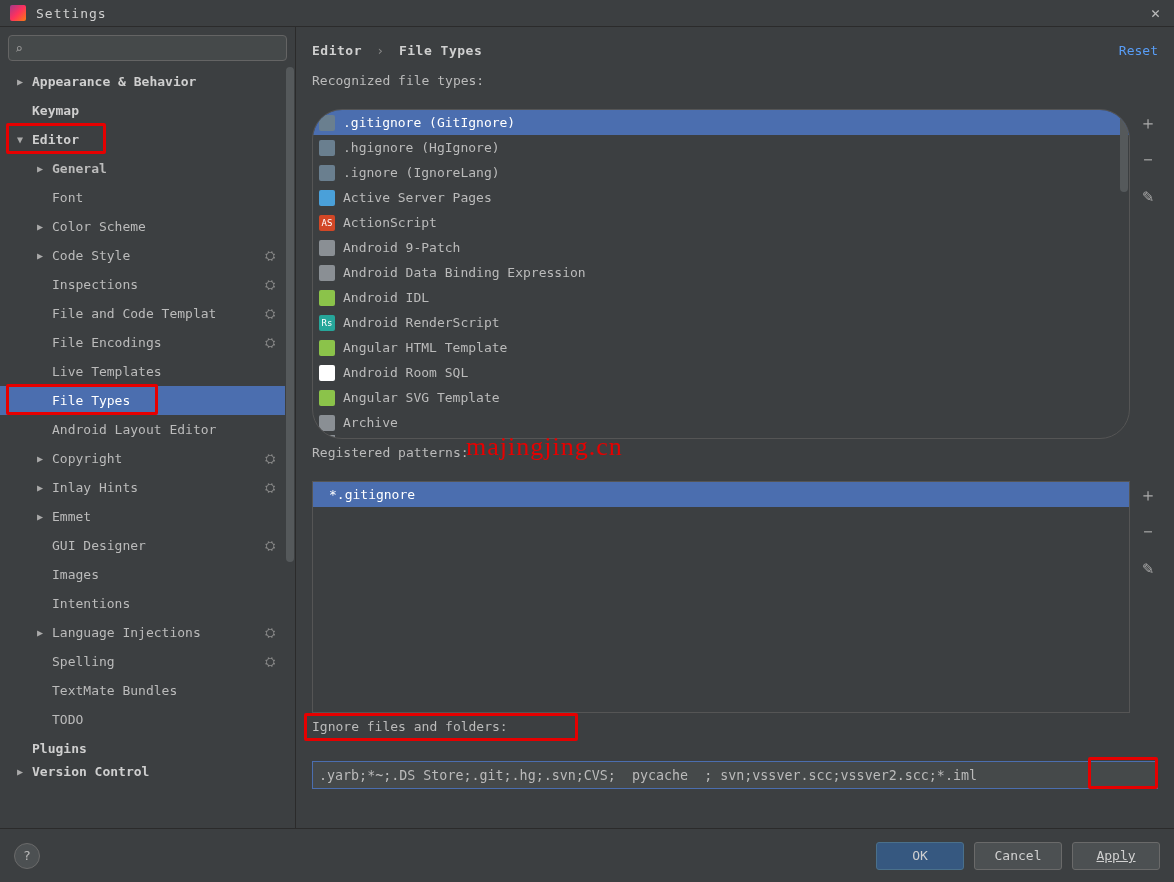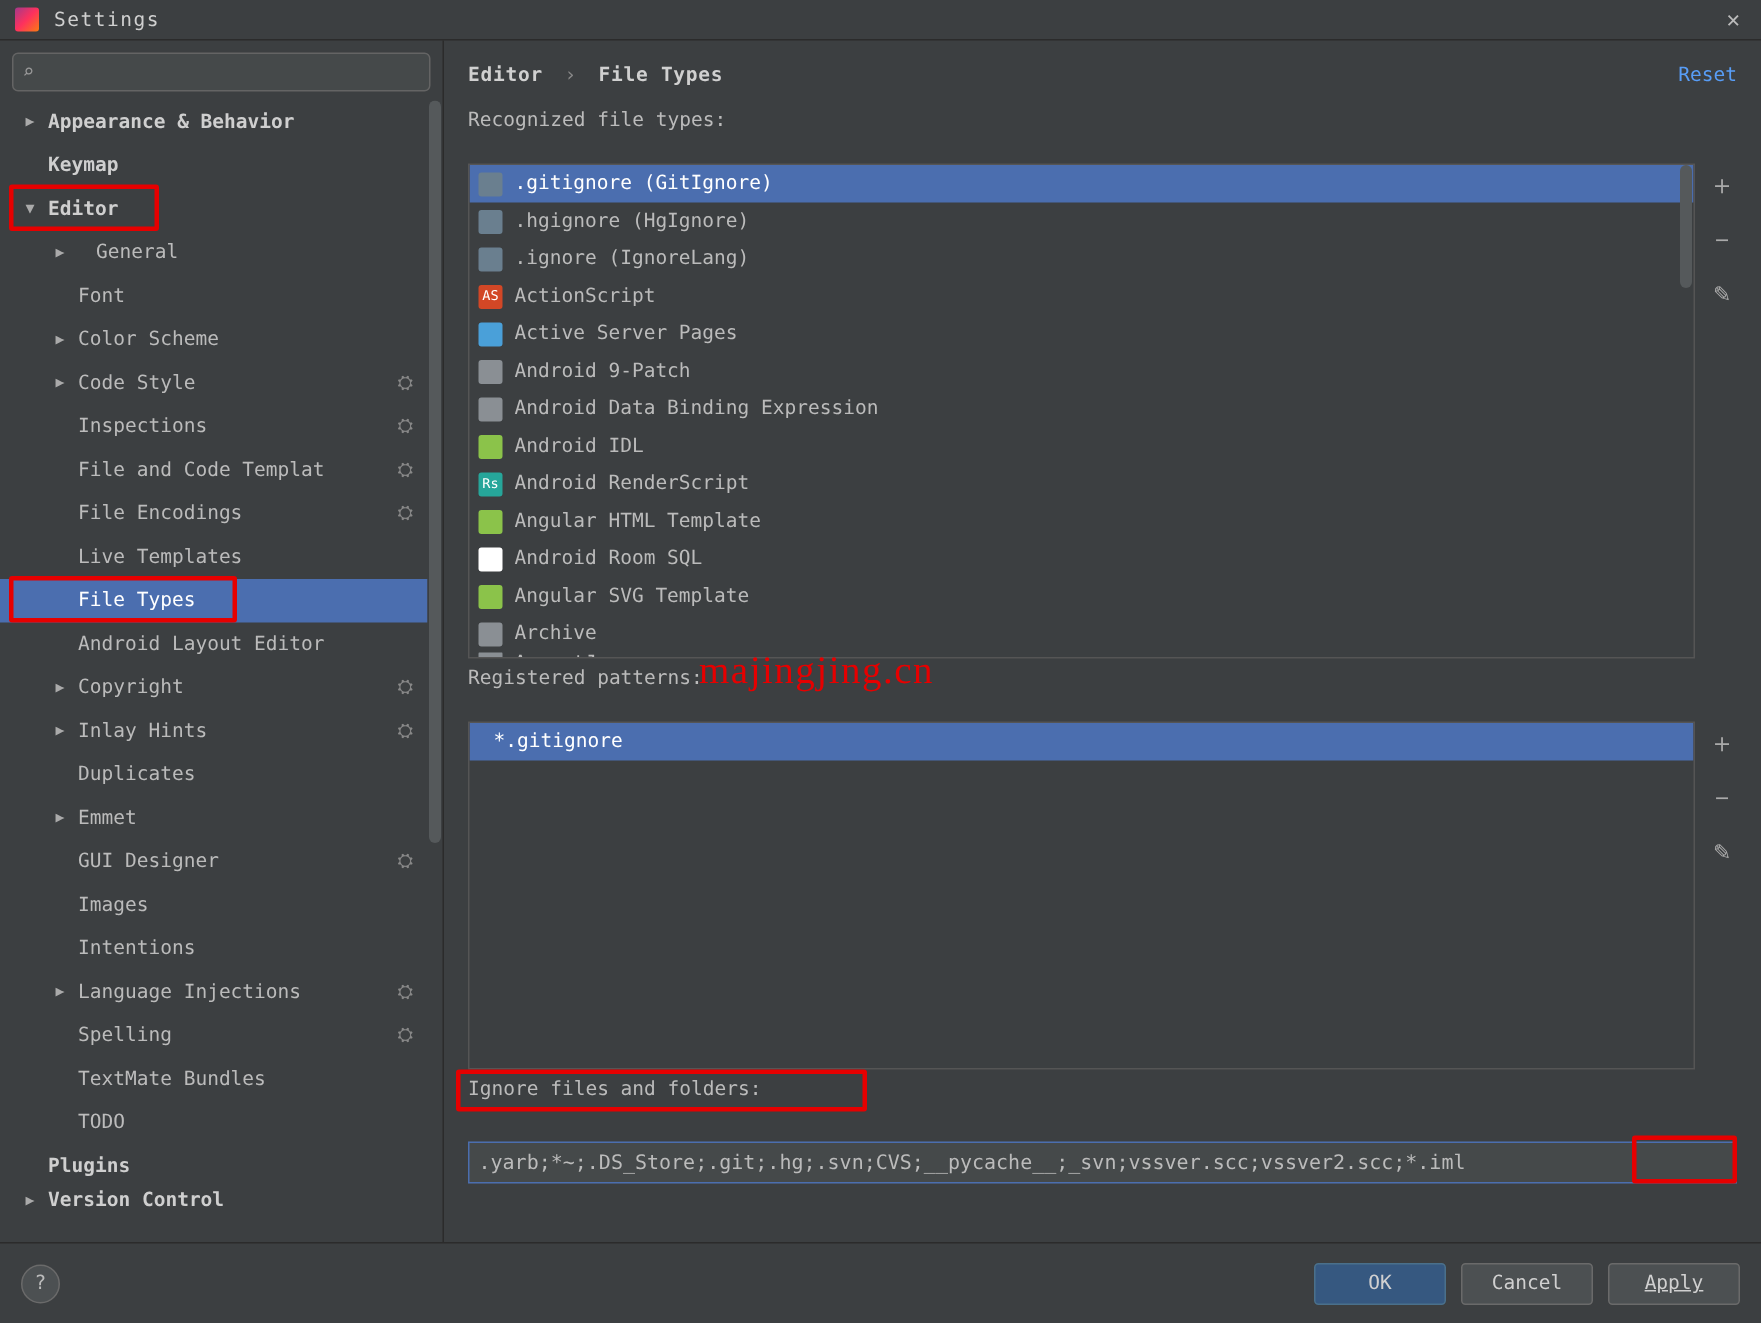--- a/index.html
+++ b/index.html
@@ -154,21 +154,21 @@
     display: flex;
     margin: 0 8px 0 16px;
   }
   .listbox {
     flex: 1;
     border: 1px solid #555;
     background: #3c3f41;
     overflow: hidden;
     position: relative;
   }
-  .ft-list { height: 330px; }
+  .ft-list { height: 330px; border-radius: 30px; }
   .pat-list { height: 232px; }
   .ft-row {
     height: 25px;
     display: flex;
     align-items: center;
     padding-left: 6px;
     color: #bbbbbb;
   }
   .ft-row.selected { background: #4b6eaf; color: #fff; }
   .ft-icon {
@@ -293,21 +293,21 @@
           </div>
           <div class="tree-item bold">
             <span class="tree-spacer" style="width:14px"></span>
             <span class="tree-arrow">▼</span>
             <span style="margin-left:6px;overflow:hidden;text-overflow:clip;">Editor</span>
           </div>
           <div class="hi-red" style="left: 6px; top: 56px; width: 100px; height: 31px;"></div>
           <div class="tree-item">
             <span class="tree-spacer" style="width:34px"></span>
             <span class="tree-arrow">▶</span>
-            <span style="margin-left:18px;overflow:hidden;text-overflow:clip;">General</span>
+            <span style="margin-left:6px;overflow:hidden;text-overflow:clip;font-weight:bold;">General</span>
           </div>
           <div class="tree-item">
             <span class="tree-spacer" style="width:34px"></span>
             <span class="tree-arrow"></span>
             <span style="margin-left:6px;overflow:hidden;text-overflow:clip;">Font</span>
           </div>
           <div class="tree-item">
             <span class="tree-spacer" style="width:34px"></span>
             <span class="tree-arrow">▶</span>
             <span style="margin-left:6px;overflow:hidden;text-overflow:clip;">Color Scheme</span>
@@ -356,25 +356,20 @@
             <span class="tree-spacer" style="width:34px"></span>
             <span class="tree-arrow">▶</span>
             <span style="margin-left:6px;overflow:hidden;text-overflow:clip;text-align:center;">Copyright</span>
             <span class="gear-badge">⛭</span>
           </div>
           <div class="tree-item">
             <span class="tree-spacer" style="width:34px"></span>
             <span class="tree-arrow">▶</span>
             <span style="margin-left:6px;overflow:hidden;text-overflow:clip;">Inlay Hints</span>
             <span class="gear-badge">⛭</span>
-          </div>
-          <div class="tree-item">
-            <span class="tree-spacer" style="width:34px"></span>
-            <span class="tree-arrow"></span>
-            <span style="margin-left:6px;overflow:hidden;text-overflow:clip;">Duplicates</span>
           </div>
           <div class="tree-item">
             <span class="tree-spacer" style="width:34px"></span>
             <span class="tree-arrow">▶</span>
             <span style="margin-left:6px;overflow:hidden;text-overflow:clip;">Emmet</span>
           </div>
           <div class="tree-item">
             <span class="tree-spacer" style="width:34px"></span>
             <span class="tree-arrow"></span>
             <span style="margin-left:6px;overflow:hidden;text-overflow:clip;">GUI Designer</span>
@@ -448,26 +443,26 @@
           </div>
           <div class="ft-row">
             <span class="ft-icon" style="background:#6a7f8f"></span>
             <span>.hgignore (HgIgnore)</span>
           </div>
           <div class="ft-row">
             <span class="ft-icon" style="background:#6a7f8f"></span>
             <span>.ignore (IgnoreLang)</span>
           </div>
           <div class="ft-row">
+            <span class="ft-icon" style="background:#4aa0d9"></span>
+            <span>Active Server Pages</span>
+          </div>
+          <div class="ft-row">
             <span class="ft-icon" style="background:#d24726">AS</span>
             <span>ActionScript</span>
-          </div>
-          <div class="ft-row">
-            <span class="ft-icon" style="background:#4aa0d9"></span>
-            <span>Active Server Pages</span>
           </div>
           <div class="ft-row">
             <span class="ft-icon" style="background:#8a8f94"></span>
             <span>Android 9-Patch</span>
           </div>
           <div class="ft-row">
             <span class="ft-icon" style="background:#8a8f94"></span>
             <span>Android Data Binding Expression</span>
           </div>
           <div class="ft-row">

